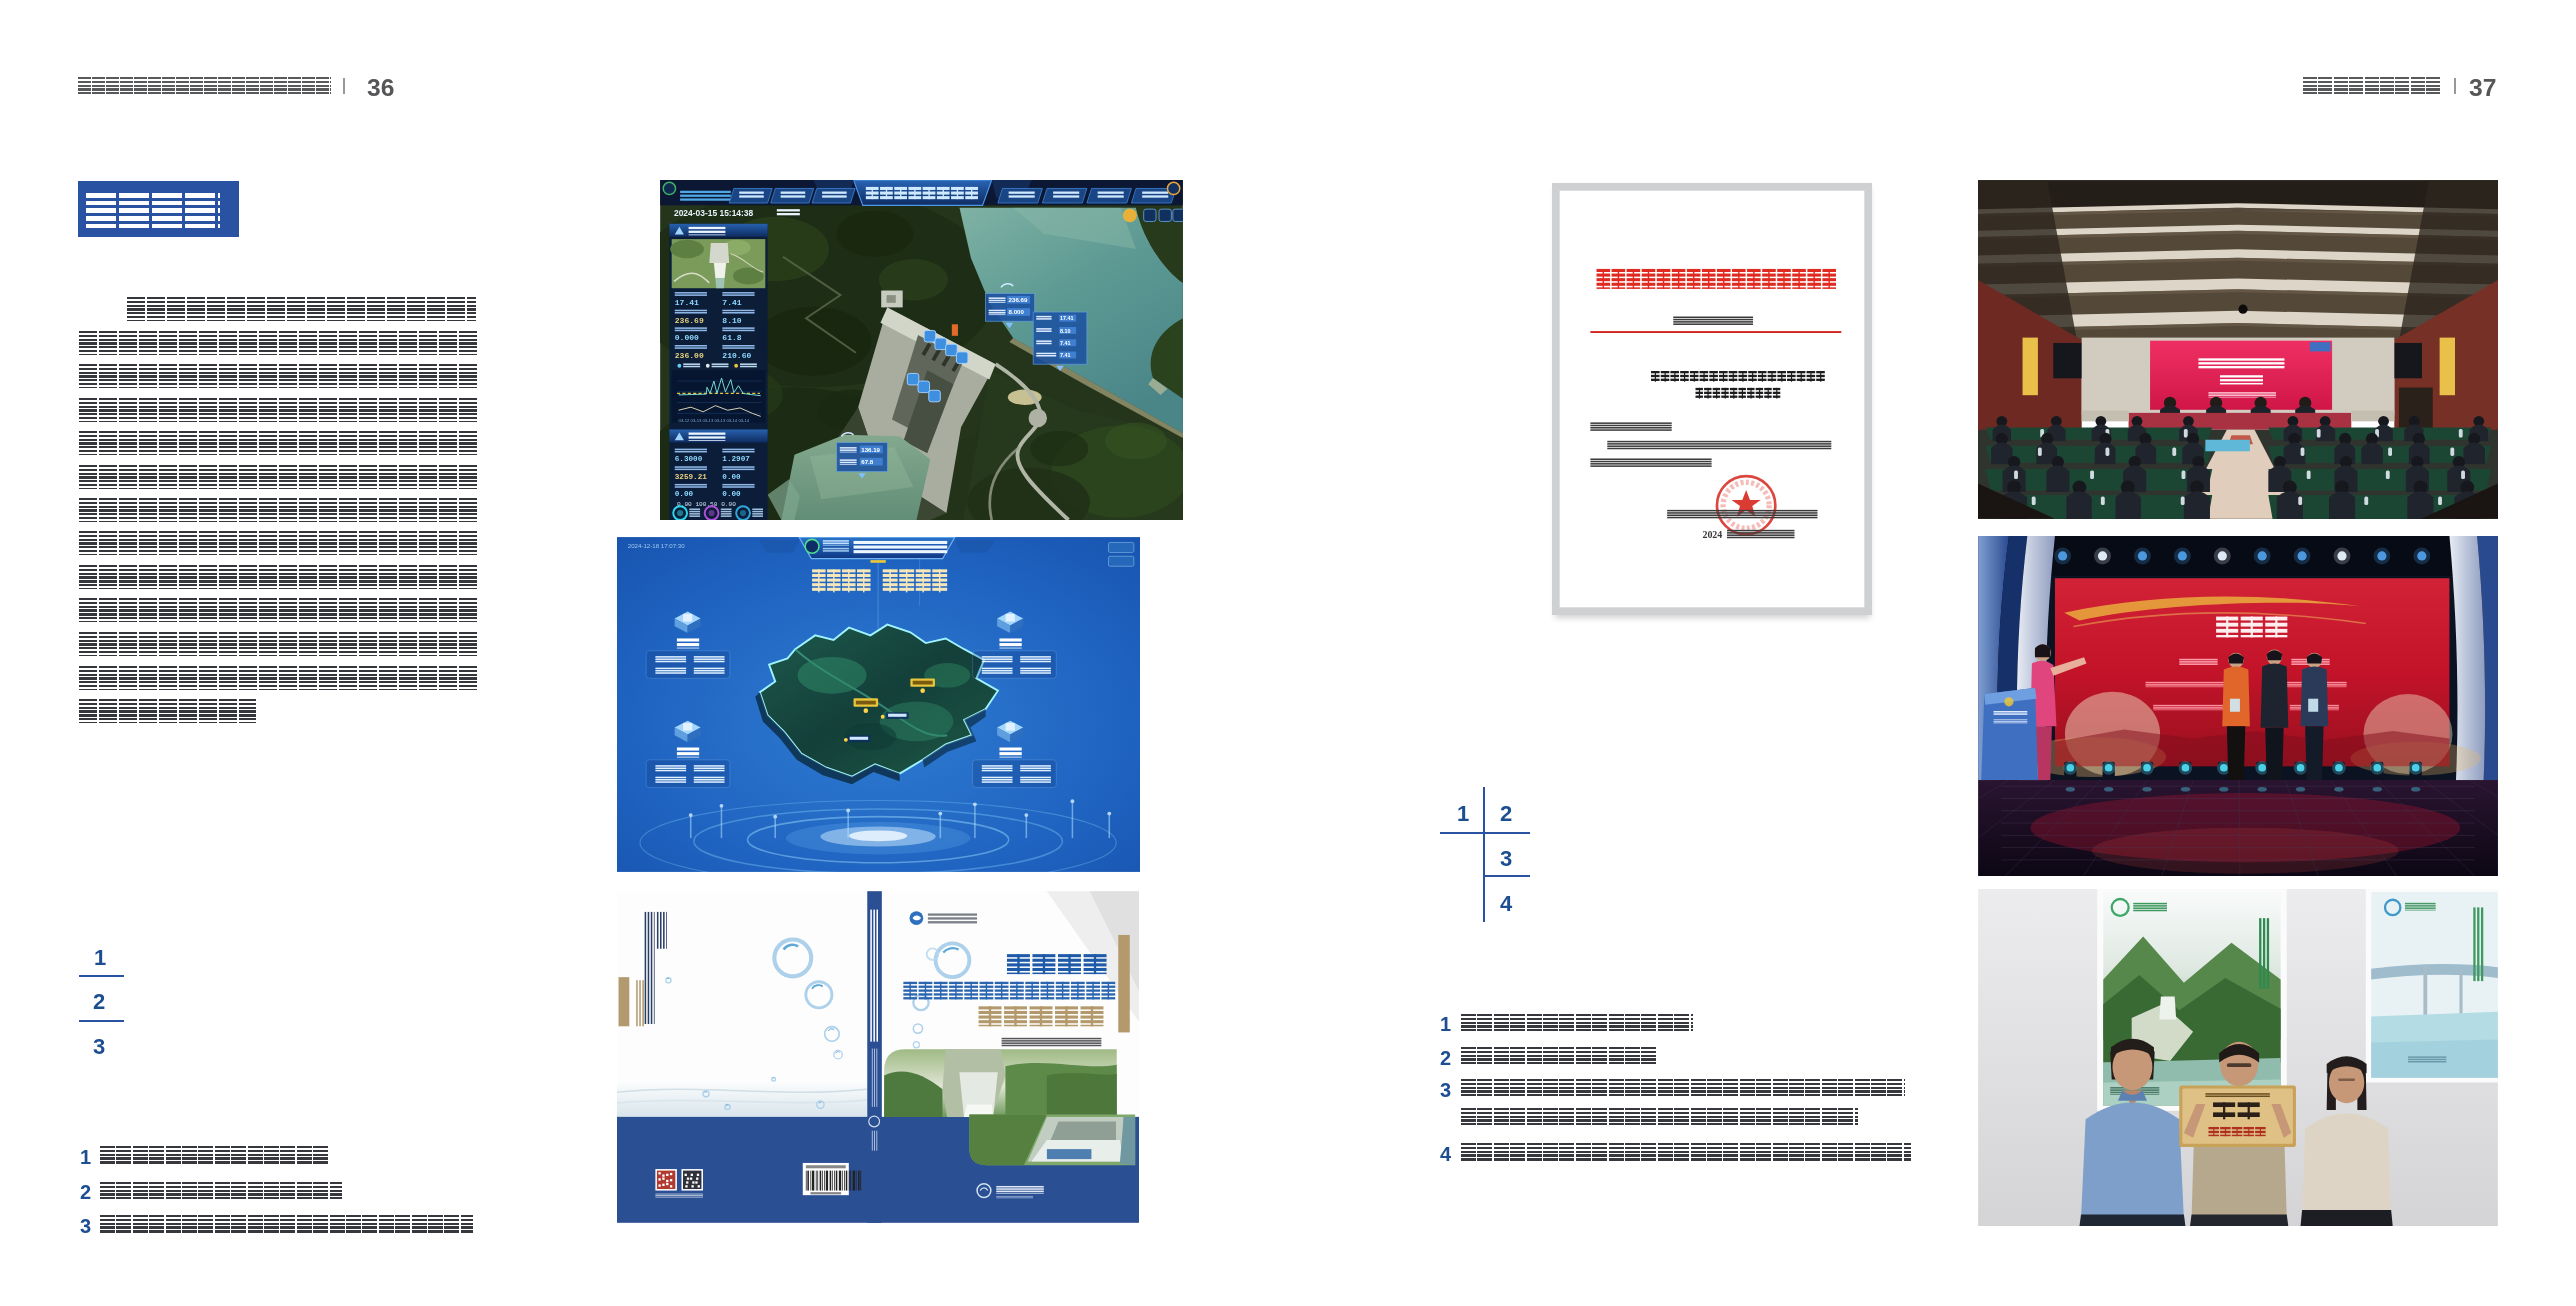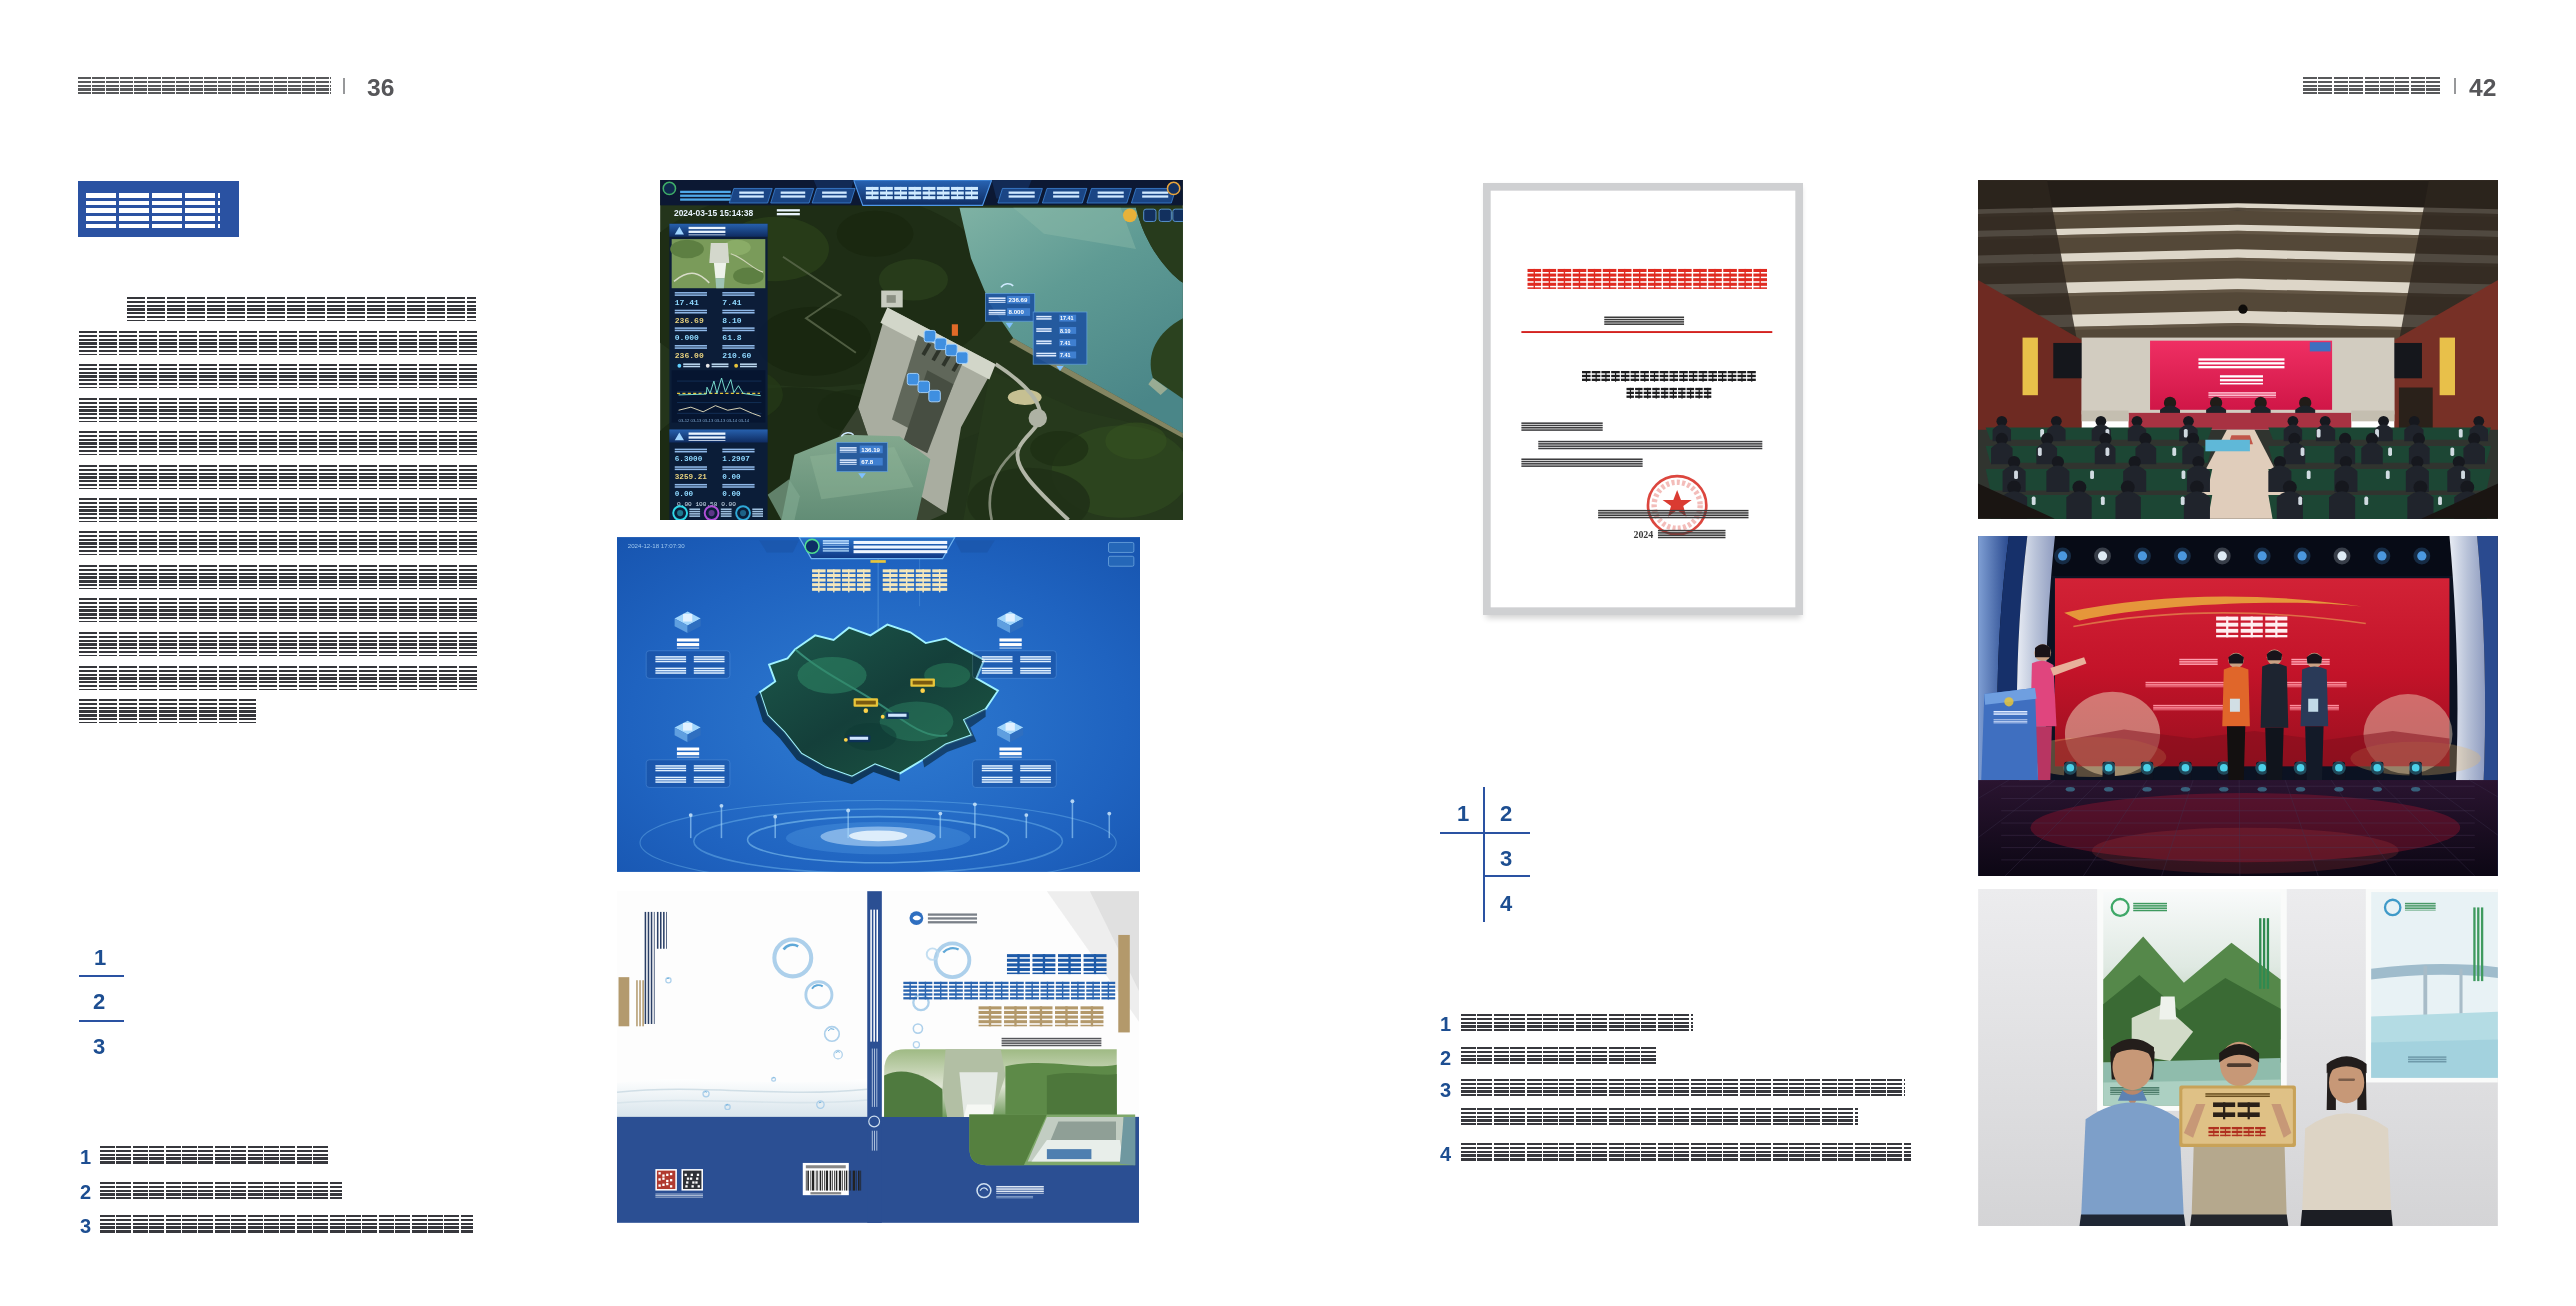--- a/index.html
+++ b/index.html
@@ -850,21 +850,21 @@
       <circle cx="478" cy="390" r="9" fill="none" stroke="#cfe0f0" stroke-width="2"></circle>
       <path d="M473 390 C 476 385, 481 386, 483 390" stroke="#cfe0f0" stroke-width="1.6" fill="none"></path>
       <rect x="494.0" y="384.0" width="62.0" height="2.0" fill="#dfe8f4" opacity="1.0"></rect>
       <rect x="494.0" y="387.0" width="62.0" height="2.0" fill="#dfe8f4" opacity="1.0"></rect>
       <rect x="494.0" y="390.0" width="62.0" height="2.0" fill="#dfe8f4" opacity="1.0"></rect>
       <rect x="494.0" y="393.0" width="62.0" height="1.0" fill="#dfe8f4" opacity="1.0"></rect>
       <rect x="494.0" y="397.0" width="48.0" height="1.0" fill="#9fb8d8" opacity="1.0"></rect>
       <rect x="494.0" y="399.0" width="48.0" height="1.0" fill="#9fb8d8" opacity="1.0"></rect>
     </svg></div>
 
-<div style="position:absolute;left:1483px;top:183px;width:316px;height:432px;box-shadow:3.1px 3.8px 6.1px rgba(0,0,0,0.18);"><svg width="320" height="432" viewBox="0 0 417 563" xmlns="http://www.w3.org/2000/svg">
+<div style="position:absolute;left:1552px;top:183px;width:316px;height:432px;box-shadow:3.1px 3.8px 6.1px rgba(0,0,0,0.18);"><svg width="320" height="432" viewBox="0 0 417 563" xmlns="http://www.w3.org/2000/svg">
       <rect x="0" y="0" width="417" height="563" fill="#cfd0d2"></rect>
       <rect x="10" y="10" width="397" height="543" fill="#ffffff"></rect>
       <rect x="58.0" y="112.0" width="17.7" height="4.0" fill="#e02a20" opacity="1.0"></rect>
       <rect x="58.0" y="118.0" width="17.7" height="4.0" fill="#e02a20" opacity="1.0"></rect>
       <rect x="58.0" y="124.0" width="17.7" height="4.0" fill="#e02a20" opacity="1.0"></rect>
       <rect x="58.0" y="130.0" width="17.7" height="4.0" fill="#e02a20" opacity="1.0"></rect>
       <rect x="58.0" y="136.0" width="17.7" height="2.0" fill="#e02a20" opacity="1.0"></rect>
       <rect x="65.9" y="112.0" width="1.8" height="26.0" fill="#e02a20" opacity="1.0"></rect>
       <rect x="77.6" y="112.0" width="17.7" height="4.0" fill="#e02a20" opacity="1.0"></rect>
       <rect x="77.6" y="118.0" width="17.7" height="4.0" fill="#e02a20" opacity="1.0"></rect>
@@ -1546,21 +1546,21 @@
       <path d="M454 228 Q480 208 506 228 L506 240 Q480 222 454 240 Z" fill="#221d1c"></path>
       <rect x="469" y="247" width="22" height="3" rx="1.5" fill="#3a2d26" opacity="0.55"></rect>
       <path d="M426 312 Q480 272 534 312 L538 424 L422 424 Z" fill="#ddd4c5"></path>
       <path d="M422 418 L538 418 L540 439 L420 439 Z" fill="#1c1e24"></path>
     </svg></div>
 
 <div style="position:absolute;left:2303px;top:77px;width:138px;height:17.7px;background:repeating-linear-gradient(90deg, rgba(0,0,0,0) 0 14px, #fff 14px 15.4px),repeating-linear-gradient(180deg, #58595b 0 2.3px, rgba(0,0,0,0) 2.3px 3.8px);"></div>
 
 <div style="position:absolute;left:2454px;top:78px;width:2.3px;height:16px;background:#97989a;"></div>
 
-<div style="position:absolute;left:2469px;top:76px;font:700 24.6px 'Liberation Sans', sans-serif;color:#565659;letter-spacing:0px;text-align:left;line-height:1;white-space:nowrap;">42</div>
+<div style="position:absolute;left:2469px;top:76px;font:700 24.6px 'Liberation Sans', sans-serif;color:#565659;letter-spacing:0px;text-align:left;line-height:1;white-space:nowrap;">37</div>
 
 <div style="position:absolute;left:1483px;top:787px;width:1.5px;height:135px;background:#2a52a2;"></div>
 
 <div style="position:absolute;left:1457px;top:803px;font:700 22px 'Liberation Sans', sans-serif;color:#1d4e91;letter-spacing:0px;text-align:left;line-height:1;white-space:nowrap;">1</div>
 
 <div style="position:absolute;left:1500px;top:803px;font:700 22px 'Liberation Sans', sans-serif;color:#1d4e91;letter-spacing:0px;text-align:left;line-height:1;white-space:nowrap;">2</div>
 
 <div style="position:absolute;left:1440px;top:832px;width:90px;height:1.5px;background:#2a52a2;"></div>
 
 <div style="position:absolute;left:1500px;top:848px;font:700 22px 'Liberation Sans', sans-serif;color:#1d4e91;letter-spacing:0px;text-align:left;line-height:1;white-space:nowrap;">3</div>

